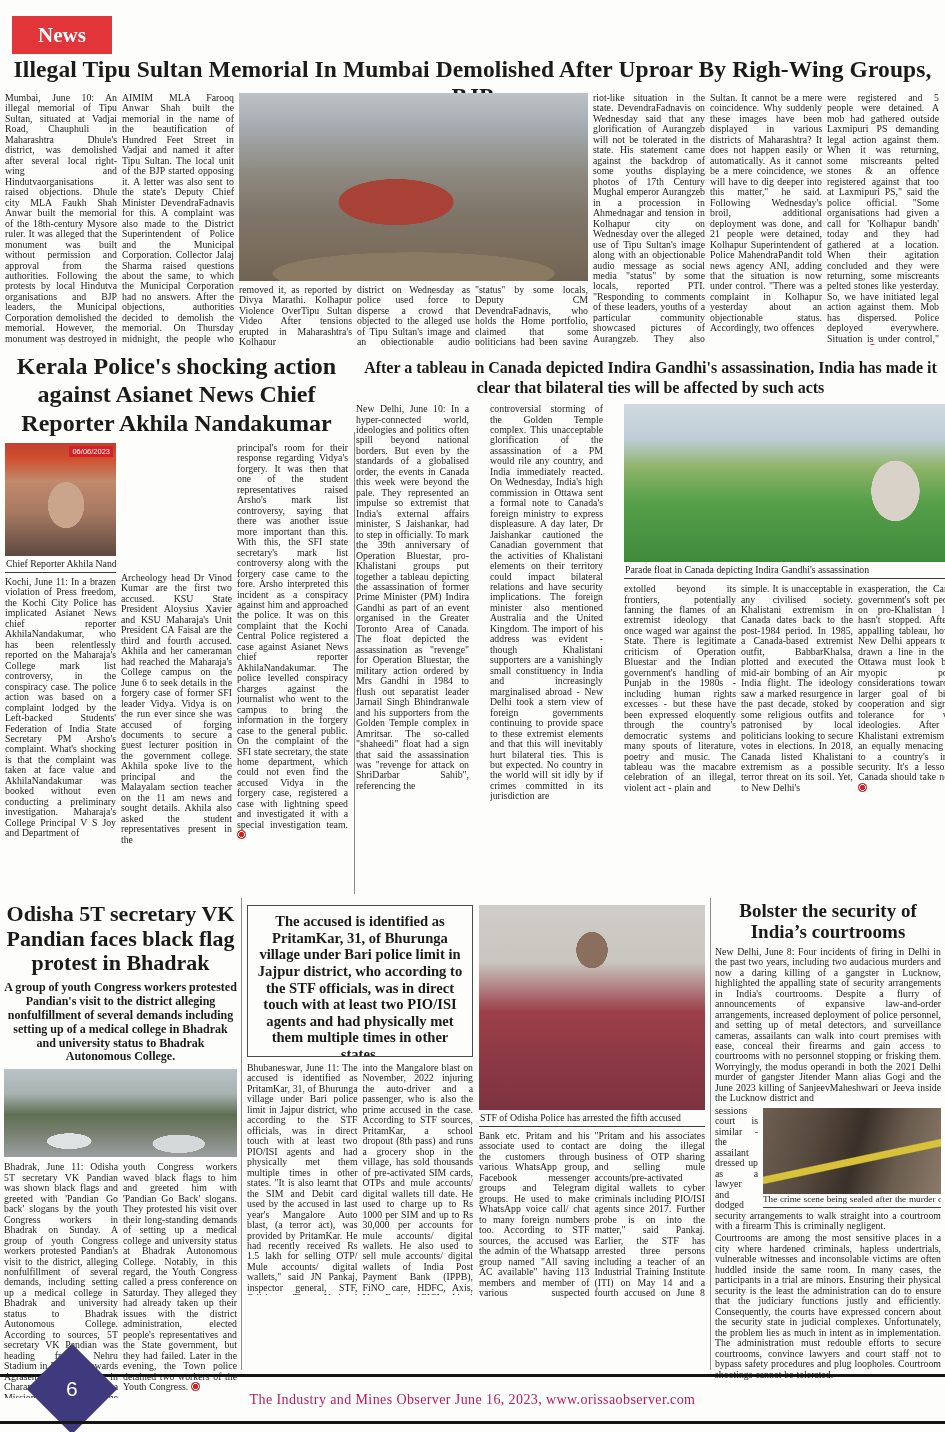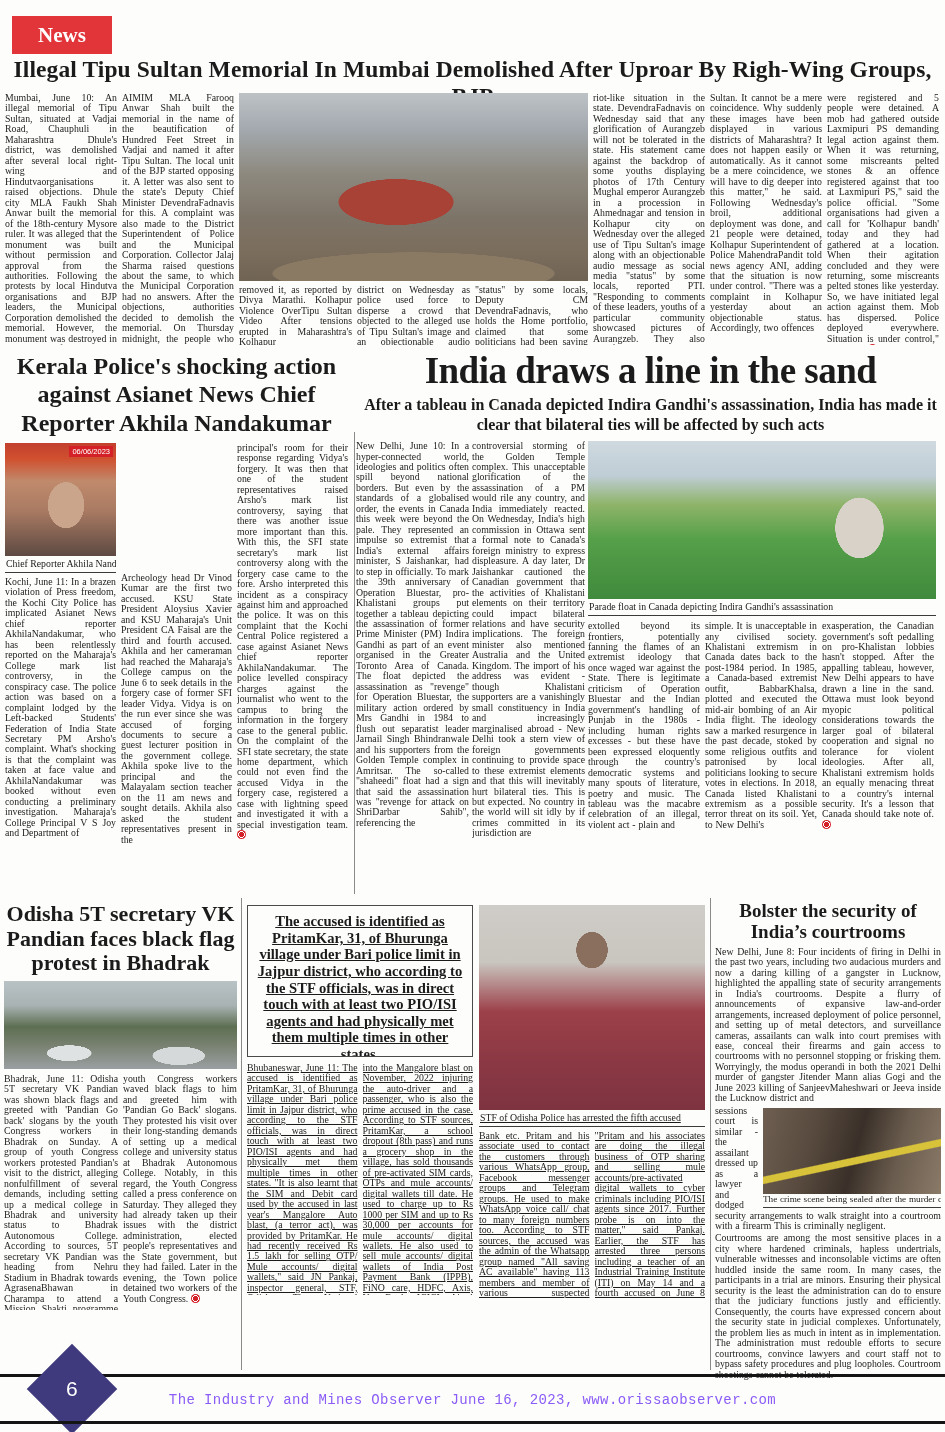--- a/index.html
+++ b/index.html
@@ -43,21 +43,21 @@
       linear-gradient(180deg,#c2402e 0%,#d0502f 14%,#c08a6c 34%,#a97a62 60%,#5d4a42 100%); }
   .photo-date-badge { position:absolute; top:3px; right:3px; background:#d42127; color:#fff;
                       font-size:7.5px; font-family:"Liberation Sans", sans-serif; padding:1px 3px; }
   .kerala-spacer { height:130px; }
   .vdiv-kerala-india { position:absolute; left:354px; top:432px; width:1px; height:462px; background:#8a8a8a; }
 
   
   .sec-india { position:absolute; top:352px; left:356px; width:589px; height:543px; }
   .india-headline { font-size:37px; font-weight:bold; text-align:center; letter-spacing:-0.5px; line-height:1; }
   .india-subtitle { font-size:16px; font-weight:bold; text-align:center; line-height:1.22; margin-top:6px; }
-  .india-cols { display:flex; gap:3px; margin-top:7px; }
+  .india-cols { display:flex; gap:21px; margin-top:7px; }
   .india-cols .icol { width:113px; flex:none; height:458px; }
   .india-right { width:348px; flex:none; }
   .parade-photo { height:158px;
     background:
       radial-gradient(ellipse 40px 50px at 78% 55%, #d8d2c8 0 60%, rgba(0,0,0,0) 61%),
       linear-gradient(180deg,#cfd9df 0%,#bfcdd6 22%,#8fb46a 40%,#56a04a 62%,#3f8a3c 100%); }
   .india-mid-cols { display:flex; gap:5px; margin-top:5px; }
   .india-mid-cols .col-text { width:112px; height:268px; }
 
   
@@ -67,21 +67,21 @@
   .odisha-photo { height:88px; margin-top:5px;
     background:
       radial-gradient(ellipse 34px 12px at 28% 82%, #dfe2e3 0 65%, rgba(0,0,0,0) 66%),
       radial-gradient(ellipse 40px 14px at 75% 85%, #d6d9da 0 65%, rgba(0,0,0,0) 66%),
       linear-gradient(180deg,#b9c3c6 0%,#a8b2b2 28%,#5d6f52 52%,#77806f 72%,#9aa0a2 100%); }
   .odisha-cols { display:flex; gap:5px; margin-top:5px; height:236px; }
   .odisha-cols .col-text { flex:1; height:236px; }
 
   .sec-otp { position:absolute; top:898px; left:242px; width:469px; height:472px; border-right:1px solid #8a8a8a; padding:0 5px; }
   .otp-headline { font-size:19px; font-weight:bold; text-align:center; line-height:1.18; margin-top:4px; }
-  .otp-grid { display:flex; gap:6px; margin-top:7px;text-decoration:underline; }
+  .otp-grid { display:flex; gap:6px; margin-top:7px; }
   .otp-left { width:226px; flex:none; }
   .otp-lead-box { border:1.6px solid #4a4a4a; padding:7px 5px; font-weight:bold; font-size:14.6px;
                   text-align:center; line-height:1.14; height:152px; overflow:hidden; }
   .otp-cols { display:flex; gap:5px; margin-top:6px; height:232px; }
   .otp-cols .col-text { flex:1; height:232px; }
   .otp-right { width:226px; flex:none; }
   .accused-photo { height:205px;
     background:
       radial-gradient(ellipse 26px 30px at 50% 22%, #8b6f5e 0 60%, rgba(0,0,0,0) 61%),
       linear-gradient(180deg,#cfcdc8 0%,#c9c5bf 28%,#9c4049 52%,#8a3844 78%,#7e3340 100%); }
@@ -100,21 +100,21 @@
   .crime-caption { font-size:9.2px; border-bottom:1.2px solid #3a3a3a; padding:1px 0 2px 0; white-space:nowrap; overflow:hidden; }
   .court-body p { margin-bottom:2px; }
 
   
   .footer-rule-top { position:absolute; top:1374px; left:0; width:945px; height:2.5px; background:#141414; }
   .footer-rule-bottom { position:absolute; top:1421px; left:0; width:945px; height:2.5px; background:#141414; }
   .page-diamond { position:absolute; left:40px; top:1357px; width:64px; height:64px; background:#3e3a7d;
                   transform:rotate(45deg); display:flex; align-items:center; justify-content:center; }
   .page-diamond span { transform:rotate(-45deg); color:#fff; font-size:21px; font-family:"Liberation Sans", sans-serif; }
   .footer-text { position:absolute; top:1392px; left:0; width:945px; text-align:center;
-                 font-family:Liberation Mono, monospace; font-size:14px; letter-spacing:0.4px; color:#8b5cf6; }
+                 font-family:Liberation Serif, serif; font-size:14px; letter-spacing:0.4px; color:#be185d; }
 </style>
 </head>
 <body>
 
 <div class="page">
 
   <section class="sec-top">
     <div class="news-badge">
       <span>News</span>
     </div>
@@ -155,21 +155,20 @@
       </div>
       <div class="kcol col-text">
         <span>principal's room for their response regarding Vidya's forgery. It was then that one of the student representatives raised Arsho's mark list controversy, saying that there was another issue more important than this. With this, the SFI state secretary's mark list controversy along with the forgery case came to the fore. Arsho interpreted this incident as a conspiracy against him and approached the police. It was on this complaint that the Kochi Central Police registered a case against Asianet News chief reporter AkhilaNandakumar. The police levelled conspiracy charges against the journalist who went to the campus to bring the information in the forgery case to the general public. On the complaint of the SFI state secretary, the state home department, which could not even find the accused Vidya in the forgery case, registered a case with lightning speed and investigated it with a special investigation team.</span>
         <span class="end-mark"></span>
       </div>
     </div>
   </section>
   <div class="vdiv-kerala-india"></div>
 
   <section class="sec-india">
-    <h2 class="india-headline">India draws a line in the sand</h2>
     <div class="india-subtitle">After a tableau in Canada depicted Indira Gandhi's assassination, India has made it clear that bilateral ties will be affected by such acts</div>
     <div class="india-cols">
       <div class="icol col-text">New Delhi, June 10: In a hyper-connected world, ideologies and politics often spill beyond national borders. But even by the standards of a globalised order, the events in Canada this week were beyond the pale. They represented an impulse so extremist that India's external affairs minister, S Jaishankar, had to step in officially. To mark the 39th anniversary of Operation Bluestar, pro-Khalistani groups put together a tableau depicting the assassination of former Prime Minister (PM) Indira Gandhi as part of an event organised in the Greater Toronto Area of Canada. The float depicted the assassination as "revenge" for Operation Bluestar, the military action ordered by Mrs Gandhi in 1984 to flush out separatist leader Jarnail Singh Bhindranwale and his supporters from the Golden Temple complex in Amritsar. The so-called "shaheedi" float had a sign that said the assassination was "revenge for attack on ShriDarbar Sahib", referencing the</div>
       <div class="icol col-text">controversial storming of the Golden Temple complex. This unacceptable glorification of the assassination of a PM would rile any country, and India immediately reacted. On Wednesday, India's high commission in Ottawa sent a formal note to Canada's foreign ministry to express displeasure. A day later, Dr Jaishankar cautioned the Canadian government that the activities of Khalistani elements on their territory could impact bilateral relations and have security implications. The foreign minister also mentioned Australia and the United Kingdom. The import of his address was evident - though Khalistani supporters are a vanishingly small constituency in India and increasingly marginalised abroad - New Delhi took a stern view of foreign governments continuing to provide space to these extremist elements and that this will inevitably hurt bilateral ties. This is but expected. No country in the world will sit idly by if crimes committed in its jurisdiction are</div>
       <div class="india-right">
         <div class="photo parade-photo"></div>
         <div class="caption">Parade float in Canada depicting Indira Gandhi's assassination</div>
         <div class="india-mid-cols">
           <div class="col-text">extolled beyond its frontiers, potentially fanning the flames of an extremist ideology that once waged war against the State. There is legitimate criticism of Operation Bluestar and the Indian government's handling of Punjab in the 1980s - including human rights excesses - but these have been expressed eloquently through the country's democratic systems and many spouts of literature, poetry and music. The tableau was the macabre celebration of an illegal, violent act - plain and</div>
           <div class="col-text">simple. It is unacceptable in any civilised society. Khalistani extremism in Canada dates back to the post-1984 period. In 1985, a Canada-based extremist outfit, BabbarKhalsa, plotted and executed the mid-air bombing of an Air India flight. The ideology saw a marked resurgence in the past decade, stoked by some religious outfits and patronised by local politicians looking to secure votes in elections. In 2018, Canada listed Khalistani extremism as a possible terror threat on its soil. Yet, to New Delhi's</div>
@@ -177,20 +176,21 @@
             <span>exasperation, the Canadian government's soft pedalling on pro-Khalistan lobbies hasn't stopped. After the appalling tableau, however, New Delhi appears to have drawn a line in the sand. Ottawa must look beyond myopic political considerations towards the larger goal of bilateral cooperation and signal no tolerance for violent ideologies. After all, Khalistani extremism holds an equally menacing threat to a country's internal security. It's a lesson that Canada should take note of.</span>
             <span class="end-mark"></span>
           </div>
         </div>
       </div>
     </div>
   </section>
 
   <section class="sec-odisha">
     <h2 class="odisha-headline">Odisha 5T secretary VK Pandian faces black flag protest in Bhadrak</h2>
+    <div class="odisha-subtitle">A group of youth Congress workers protested Pandian's visit to the district alleging nonfulfillment of several demands including setting up of a medical college in Bhadrak and university status to Bhadrak Autonomous College.</div>
     <div class="photo odisha-photo"></div>
     <div class="odisha-cols">
       <div class="col-text">Bhadrak, June 11: Odisha 5T secretary VK Pandian was shown black flags and greeted with 'Pandian Go back' slogans by the youth Congress workers in Bhadrak on Sunday. A group of youth Congress workers protested Pandian's visit to the district, alleging nonfulfillment of several demands, including setting up a medical college in Bhadrak and university status to Bhadrak Autonomous College. According to sources, 5T secretary VK Pandian was heading from Nehru Stadium in Bhadrak towards AgrasenaBhawan in Charampa to attend a Mission Shakti programme when some</div>
       <div class="col-text">
         <span>youth Congress workers waved black flags to him and greeted him with 'Pandian Go Back' slogans. They protested his visit over their long-standing demands of setting up a medical college and university status at Bhadrak Autonomous College. Notably, in this regard, the Youth Congress called a press conference on Saturday. They alleged they had already taken up their issues with the district administration, elected people's representatives and the State government, but they had failed. Later in the evening, the Town police detained two workers of the Youth Congress.</span>
         <span class="end-mark"></span>
       </div>
     </div>
   </section>
 

